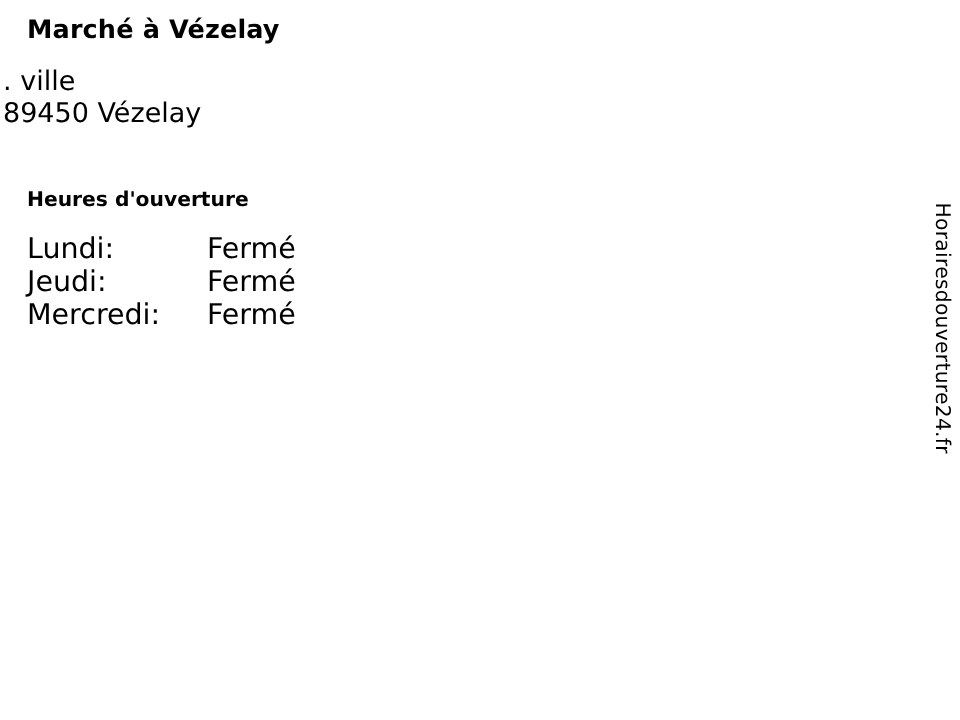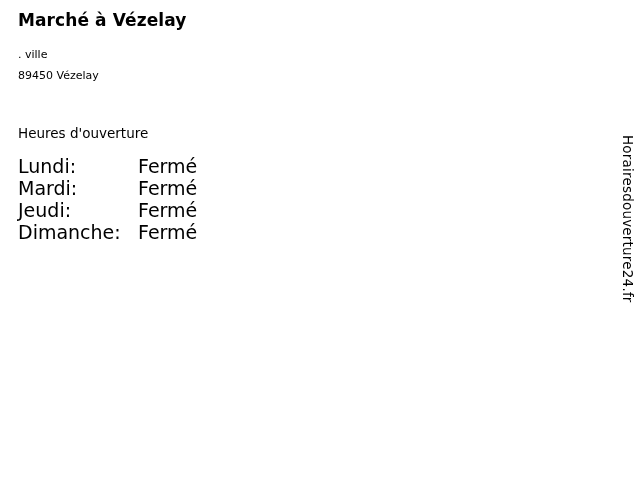--- a/index.html
+++ b/index.html
@@ -25,34 +25,34 @@
   .title {
     position: absolute;
     left: 18px;
     top: 10px;
     font-size: 17px;
     font-weight: bold;
     letter-spacing: 0.1px;
   }
   .addr {
     position: absolute;
-    left: 18px;
+    left: 2px;
     top: 44px;
-    font-size: 11px;
+    font-size: 18px;
     line-height: 21px;
   }
   .addr div {
     white-space: pre;
   }
   .hours-heading {
     position: absolute;
     left: 18px;
     top: 125px;
     font-size: 13.5px;
-    font-weight: normal;
+    font-weight: bold;
   }
   .hours-table {
     position: absolute;
     left: 18px;
     top: 155px;
     border-collapse: collapse;
     font-size: 19px;
   }
   .hours-table td {
     padding: 0;
@@ -91,29 +91,25 @@
 
   <div class="hours-heading">Heures d'ouverture</div>
 
   <table class="hours-table">
     <tbody>
       <tr>
         <td class="day">Lundi:</td>
         <td class="val">Fermé</td>
       </tr>
       <tr>
-        <td class="day">Mardi:</td>
-        <td class="val">Fermé</td>
-      </tr>
-      <tr>
         <td class="day">Jeudi:</td>
         <td class="val">Fermé</td>
       </tr>
       <tr>
-        <td class="day">Dimanche:</td>
+        <td class="day">Mercredi:</td>
         <td class="val">Fermé</td>
       </tr>
     </tbody>
   </table>
 
   <div class="vertical-brand">Horairesdouverture24.fr</div>
 
 </div>
 
 </body></html>

